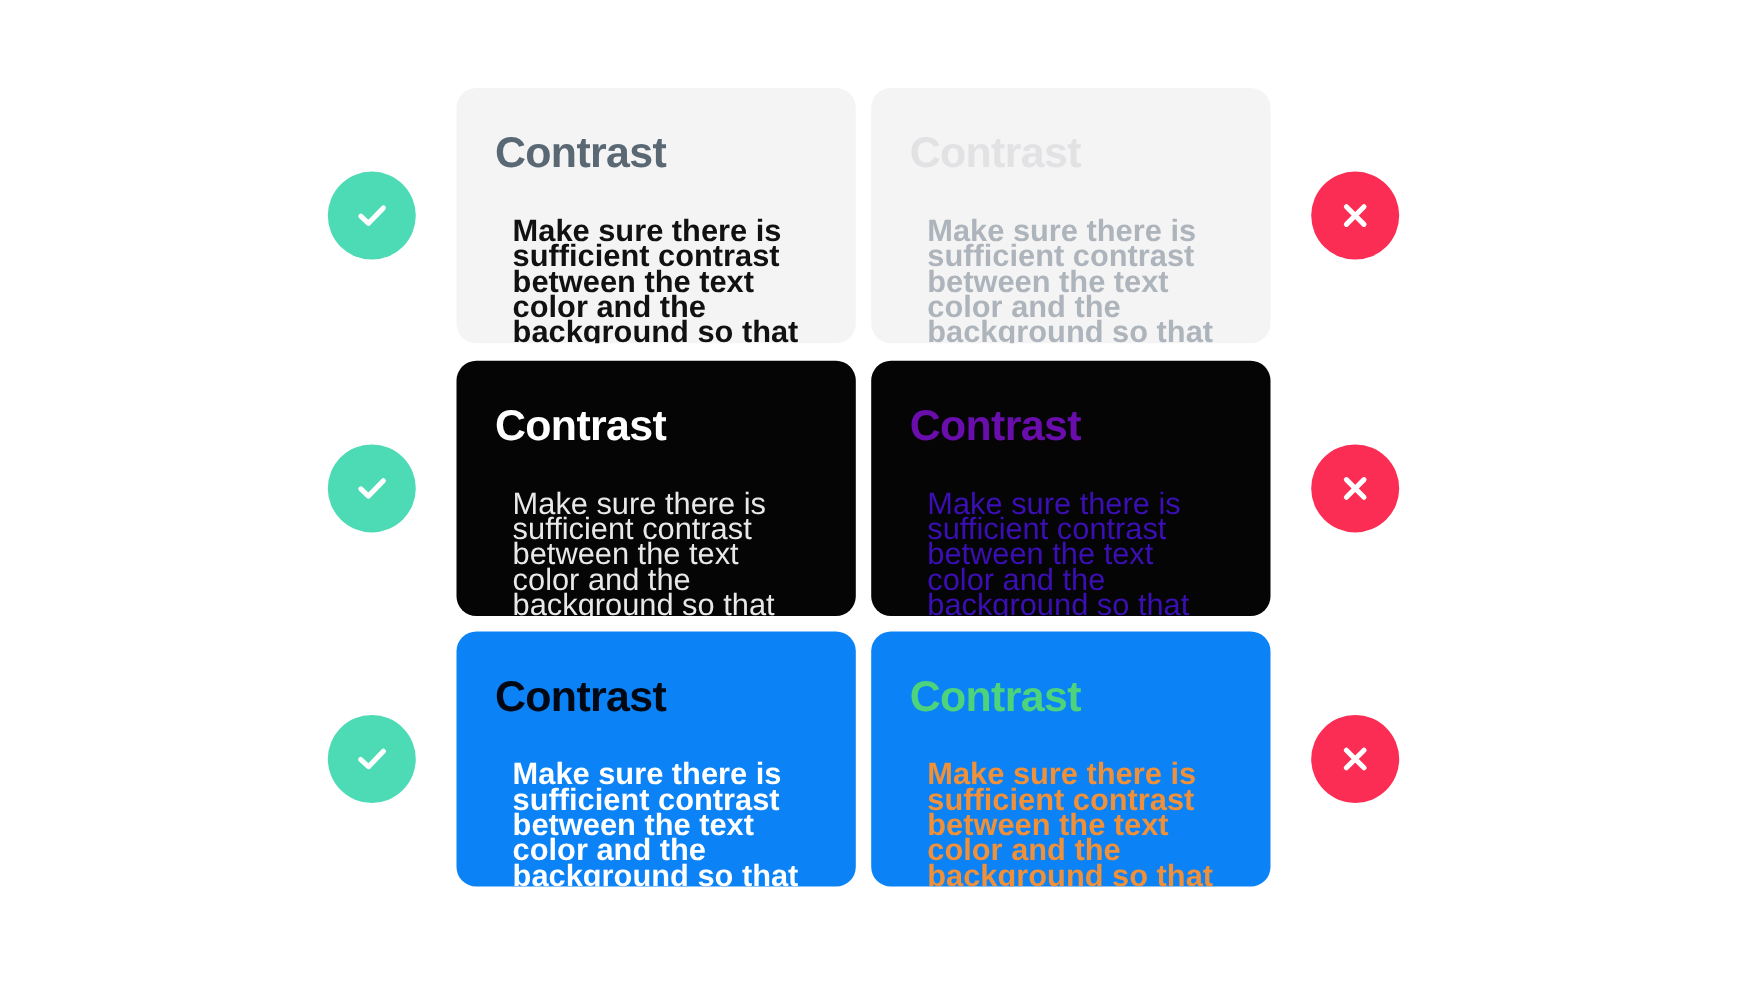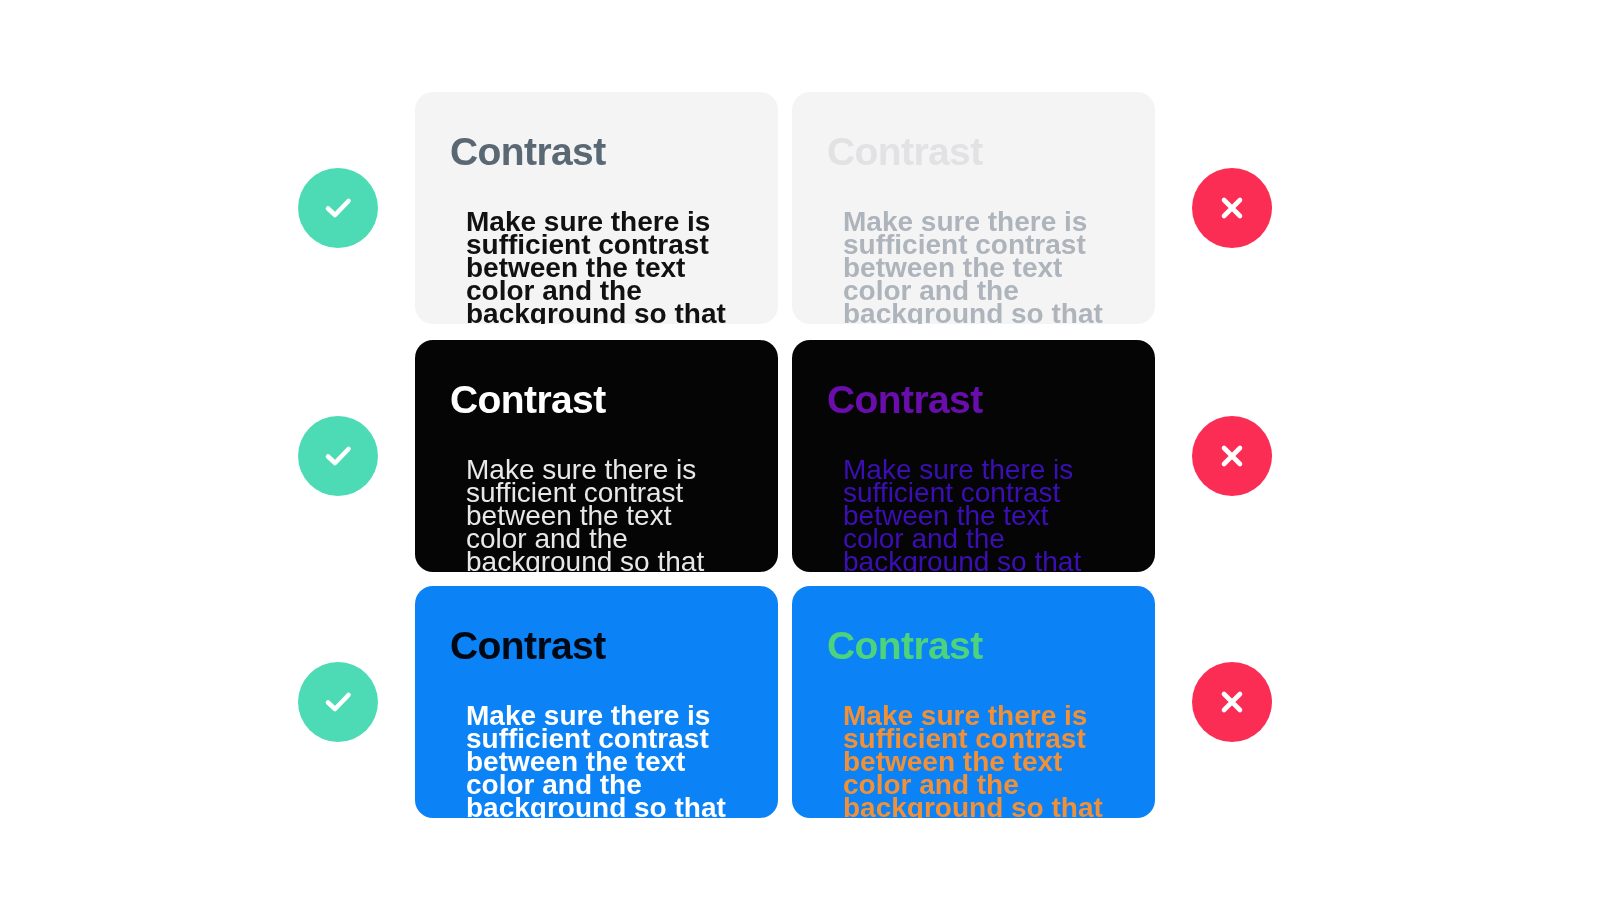--- a/index.html
+++ b/index.html
@@ -11,21 +11,21 @@
     width: 1600px;
     height: 904px;
     font-family: "Liberation Sans", sans-serif;
     overflow: hidden;
     position: relative;
   }
 
   .board {
     position: absolute;
     left: 0;
-    top: 12px;
+    top: 0;
     width: 1600px;
     height: 732px;
   }
 
   
   .row {
     position: absolute;
     left: 298px;
     width: 1020px;
     display: flex;

